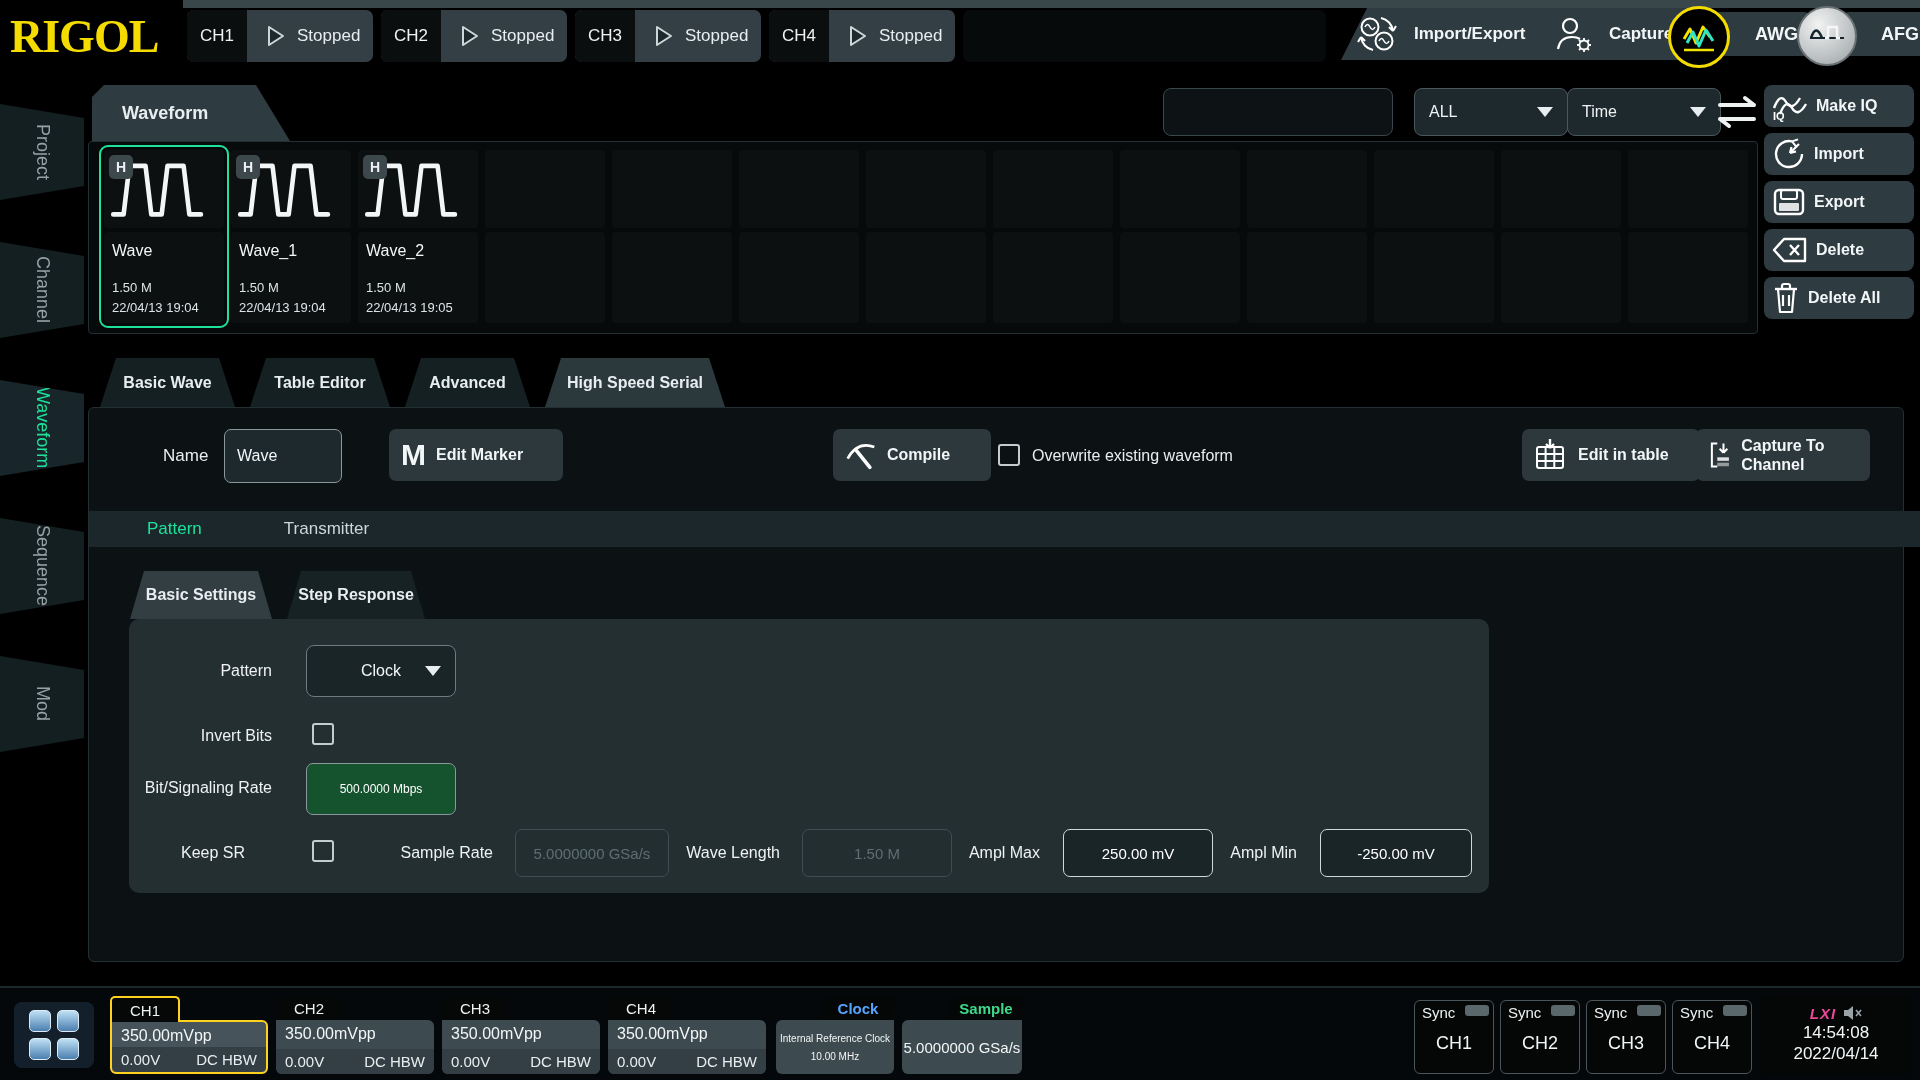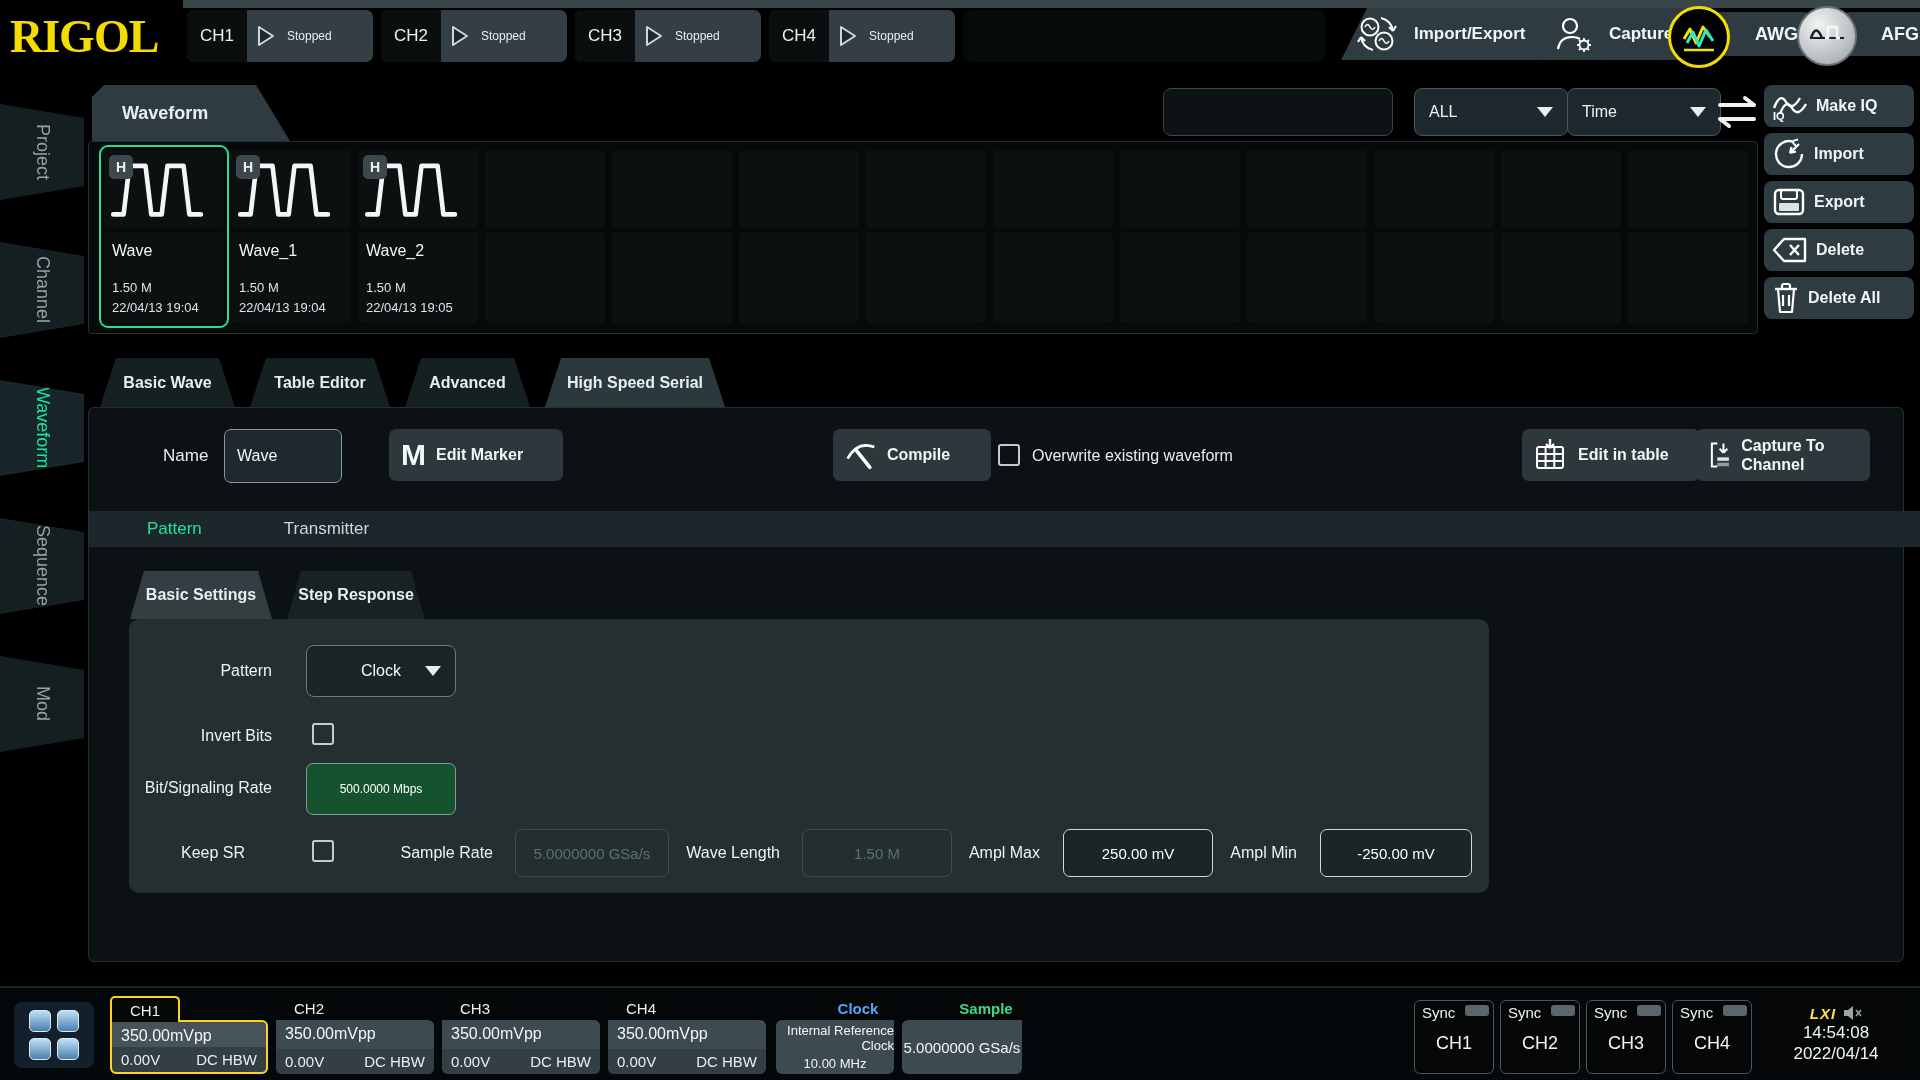--- a/index.html
+++ b/index.html
@@ -8,21 +8,21 @@
   .abs{position:absolute;}
   
   .topstrip{position:absolute;left:183px;top:0;width:1737px;height:8px;background:#39464a;}
   .logo{position:absolute;left:10px;top:10px;width:165px;height:52px;display:flex;align-items:center;
         font-family:"Liberation Serif",serif;font-weight:900;font-size:46px;letter-spacing:-1px;
         color:var(--rigol-yellow,#f5dc00);}
   .chcard{position:absolute;top:10px;width:186px;height:52px;border-radius:7px;overflow:hidden;
           display:flex;background:#333f44;}
   .chlabel{width:60px;height:100%;background:#0b0e0f;color:#eef2f3;font-size:17px;
            display:flex;align-items:center;justify-content:center;}
-  .chbody{flex:1;display:flex;align-items:center;gap:12px;padding-left:10px;font-size:12px;color:#e8eef0;}
+  .chbody{flex:1;display:flex;align-items:center;gap:12px;padding-left:20px;font-size:17px;color:#e8eef0;}
   .toppanel-empty{position:absolute;left:963px;top:10px;width:363px;height:52px;background:#070a0b;border-radius:7px;}
   .tbtn{position:absolute;top:8px;height:52px;background:#2e3b40;display:flex;align-items:center;
         gap:17px;padding:0 16px;font-size:17px;font-weight:bold;color:#f2f6f7;
         clip-path:polygon(26px 0,100% 0,100% 100%,0 100%);}
   .circicon{position:absolute;top:6px;width:56px;height:56px;border-radius:50%;z-index:3;
             display:flex;align-items:center;justify-content:center;}
   .awgcirc{background:#000;border:3px solid var(--rigol-yellow,#f0e400);}
   .afgcirc{background:radial-gradient(circle at 35% 30%,#f2f2f2,#9aa2a5);border:2px solid #6a7276;}
   .gentag{position:absolute;top:12px;height:44px;background:#2e3b40;border-radius:8px;z-index:2;
           display:flex;align-items:center;justify-content:flex-end;padding-right:14px;
@@ -108,21 +108,21 @@
   .mtab{position:absolute;right:0;top:0;width:72px;height:24px;background:#050707;font-size:15px;font-weight:bold;
         display:flex;align-items:center;justify-content:center;border-radius:5px 5px 0 0;z-index:2;}
   .mbody{position:absolute;left:0;top:24px;right:0;bottom:0;background:#3d4a4f;border-radius:6px 0 6px 6px;
          display:flex;flex-direction:column;align-items:center;justify-content:center;color:#f2f6f7;}
   .sync{position:absolute;top:1000px;width:78px;height:72px;background:#050707;border:1px solid #4a565a;border-radius:6px;}
   .synclabel{position:absolute;left:7px;top:3px;font-size:15px;color:#eef2f3;}
   .syncnotch{position:absolute;right:4px;top:4px;width:24px;height:11px;background:#5a676b;border-radius:3px;}
   .syncch{position:absolute;left:0;right:0;top:32px;text-align:center;font-size:18px;color:#f2f6f7;}
   .timecard{position:absolute;left:1760px;top:994px;width:152px;height:80px;background:#050707;border-radius:6px;
             display:flex;flex-direction:column;align-items:center;justify-content:center;gap:1px;}
-  .lxi{font-size:15px;font-weight:bold;font-style:italic;color:#fde047;letter-spacing:1px;}
+  .lxi{font-size:15px;font-weight:bold;font-style:italic;color:#ec4899;letter-spacing:1px;}
   .ttime{font-size:17px;color:#f2f6f7;}
 </style>
 </head>
 <body>
 
 <div class="screen">
 
   <div class="topstrip"></div>
   <div class="logo">RIGOL</div>
 
@@ -521,21 +521,21 @@
       <div class="bch-vpp">350.00mVpp</div>
       <div class="bch-row">
         <span>0.00V</span>
         <span>DC HBW</span>
       </div>
     </div>
   </div>
 
   <div class="mcard" style="left:776px;width:118px">
     <div class="mtab" style="color:var(--clock-blue,#55a4ff)">Clock</div>
-    <div class="mbody" style="font-size:13px;text-align:right;line-height:15px">
+    <div class="mbody" style="font-size:10px;text-align:right;line-height:15px">
       <div>Internal Reference Clock</div>
       <div style="margin-top:3px">10.00 MHz</div>
     </div>
   </div>
   <div class="mcard" style="left:902px;width:120px">
     <div class="mtab" style="color:var(--sample-green,#3fd98a)">Sample</div>
     <div class="mbody" style="font-size:15px">
       <div>5.0000000 GSa/s</div>
     </div>
   </div>

